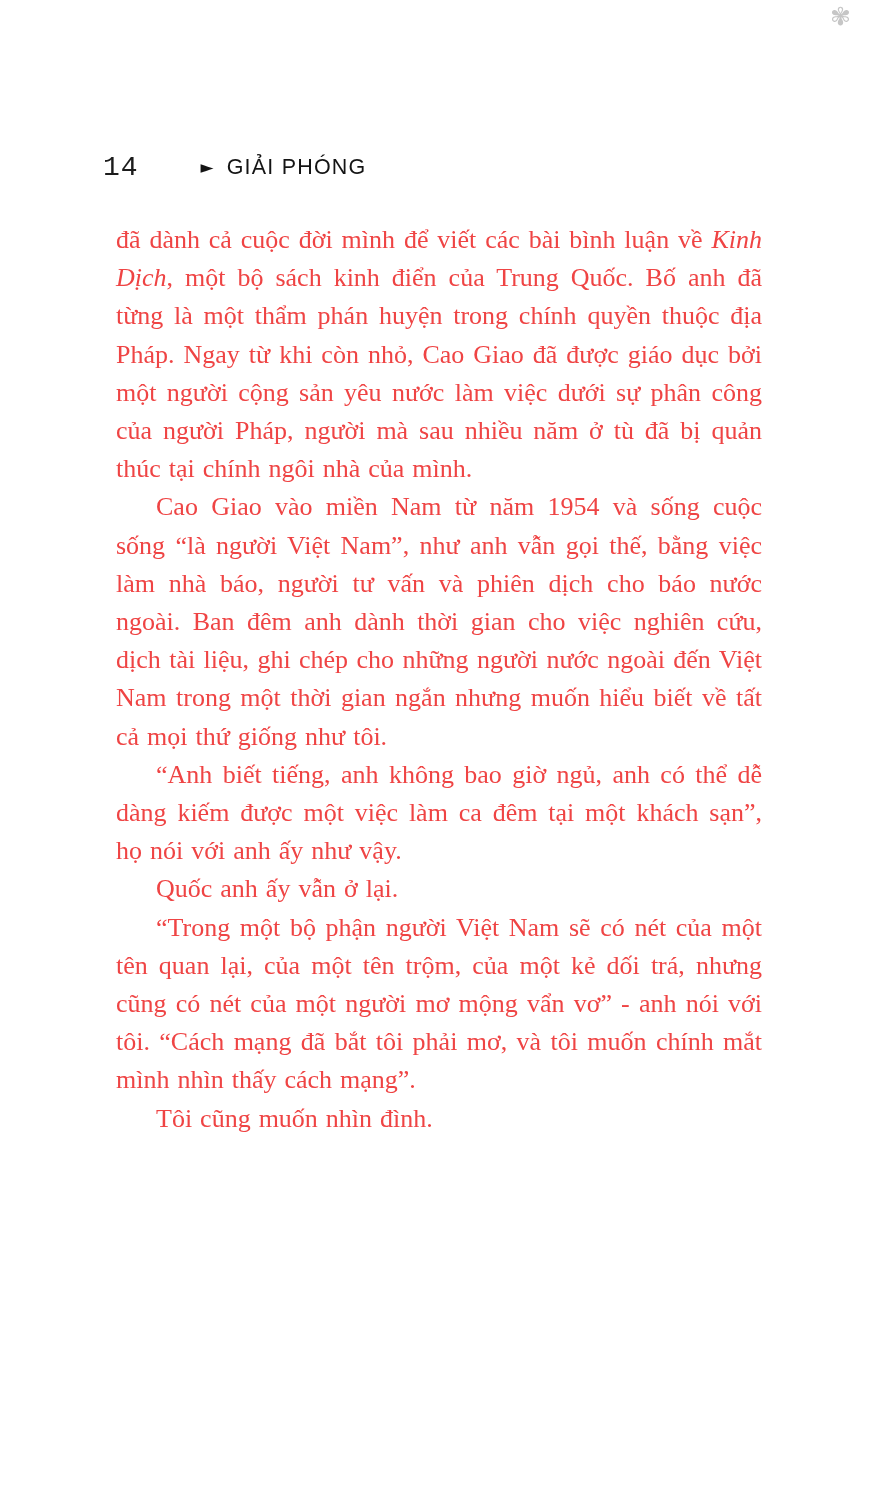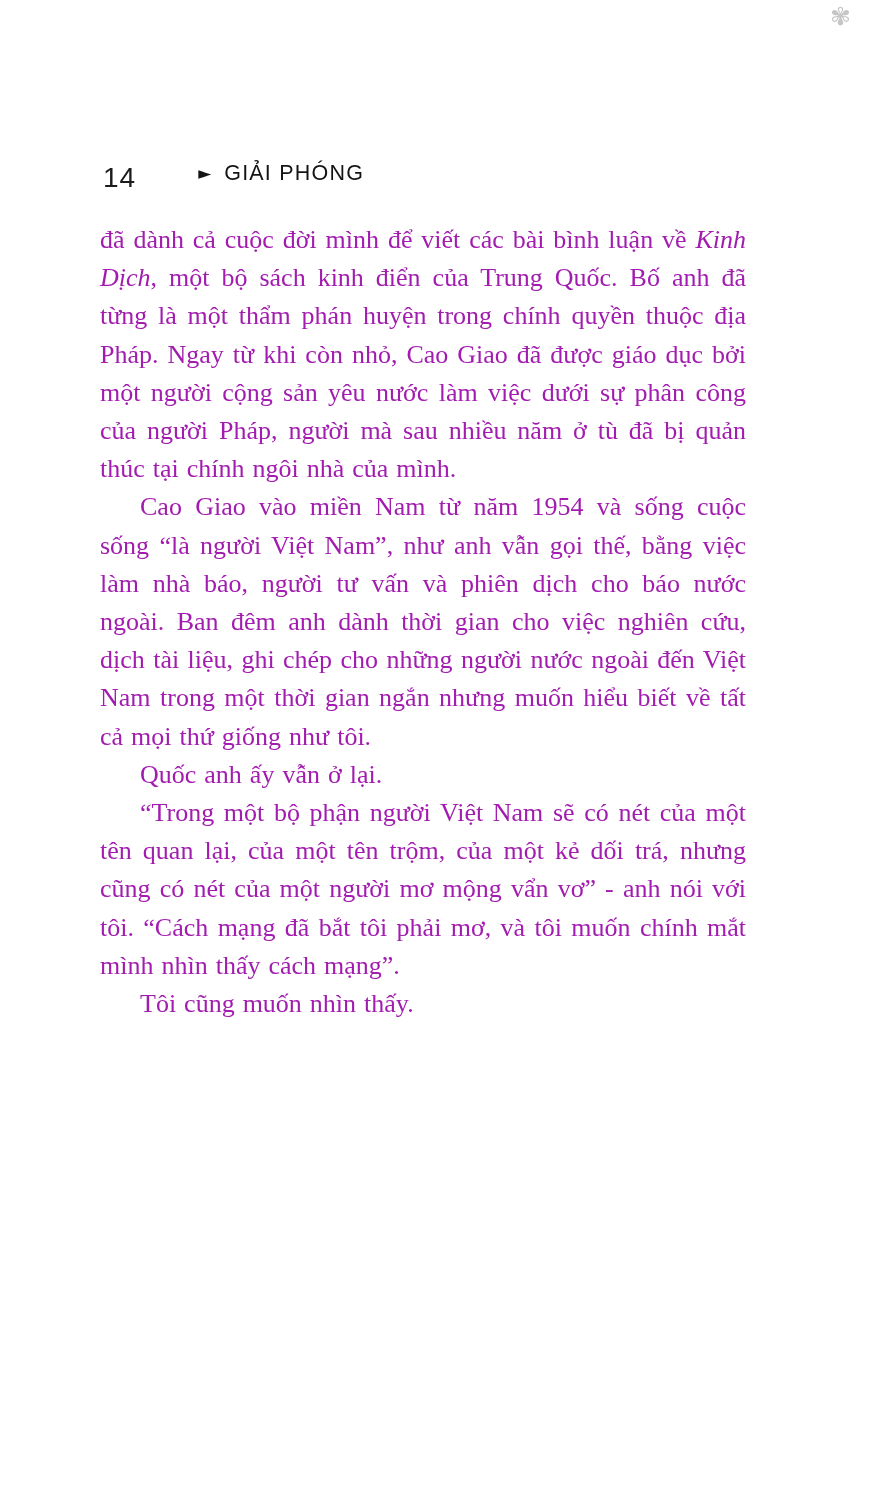--- a/index.html
+++ b/index.html
@@ -27,24 +27,23 @@
   .header {
     position: absolute;
     top: 152px;
     left: 103px;
     width: 646px;
     display: flex;
     align-items: center;
     color: #1c1c1c;
   }
   .pagenum {
-    font-family: Liberation Sans, sans-serif;
+    font-family: Liberation Mono, monospace;
     font-size: 28px;
     letter-spacing: 1px;
-    margin-top: 10px;
   }
   .marker {
     font-size: 17px;
     margin-left: 62px;
     margin-right: 13px;
     color: #141414;
     font-family: "DejaVu Sans", sans-serif;
     line-height: 1;
   }
   .runtitle {
@@ -52,23 +51,23 @@
     font-size: 21.5px;
     letter-spacing: 1.2px;
     font-weight: 500;
     transform: scaleY(1.06);
     transform-origin: left center;
     color: #141414;
   }
   .bodytext {
     position: absolute;
     top: 221px;
-    left: 100px;
+    left: 116px;
     width: 646px;
-    color: #a21caf;
+    color: #ef4444;
   }
   .bodytext p {
     margin: 0;
     font-family: "Liberation Serif", serif;
     font-size: 26px;
     line-height: 38.2px;
     text-align: justify;
     word-spacing: 1.5px;
   }
   .bodytext p.indent {
@@ -87,18 +86,19 @@
 
   <div class="header">
     <span class="pagenum">14</span>
     <span class="marker">►</span>
     <span class="runtitle">GIẢI PHÓNG</span>
   </div>
 
   <div class="bodytext" id="bodytext">
       <p><span>đã dành cả cuộc đời mình để viết các bài bình luận về </span><span class="it">Kinh Dịch</span><span>, một bộ sách kinh điển của Trung Quốc. Bố anh đã từng là một thẩm phán huyện trong chính quyền thuộc địa Pháp. Ngay từ khi còn nhỏ, Cao Giao đã được giáo dục bởi một người cộng sản yêu nước làm việc dưới sự phân công của người Pháp, người mà sau nhiều năm ở tù đã bị quản thúc tại chính ngôi nhà của mình.</span></p>
       <p class="indent"><span>Cao Giao vào miền Nam từ năm 1954 và sống cuộc sống “là người Việt Nam”, như anh vẫn gọi thế, bằng việc làm nhà báo, người tư vấn và phiên dịch cho báo nước ngoài. Ban đêm anh dành thời gian cho việc nghiên cứu, dịch tài liệu, ghi chép cho những người nước ngoài đến Việt Nam trong một thời gian ngắn nhưng muốn hiểu biết về tất cả mọi thứ giống như tôi.</span></p>
+      <p class="indent"><span>“Anh biết tiếng, anh không bao giờ ngủ, anh có thể dễ dàng kiếm được một việc làm ca đêm tại một khách sạn”, họ nói với anh ấy như vậy.</span></p>
       <p class="indent"><span>Quốc anh ấy vẫn ở lại.</span></p>
       <p class="indent"><span>“Trong một bộ phận người Việt Nam sẽ có nét của một tên quan lại, của một tên trộm, của một kẻ dối trá, nhưng cũng có nét của một người mơ mộng vẩn vơ” - anh nói với tôi. “Cách mạng đã bắt tôi phải mơ, và tôi muốn chính mắt mình nhìn thấy cách mạng”.</span></p>
-      <p class="indent"><span>Tôi cũng muốn nhìn thấy.</span></p>
+      <p class="indent"><span>Tôi cũng muốn nhìn đình.</span></p>
     </div>
 
 </div>
 
 </body></html>

